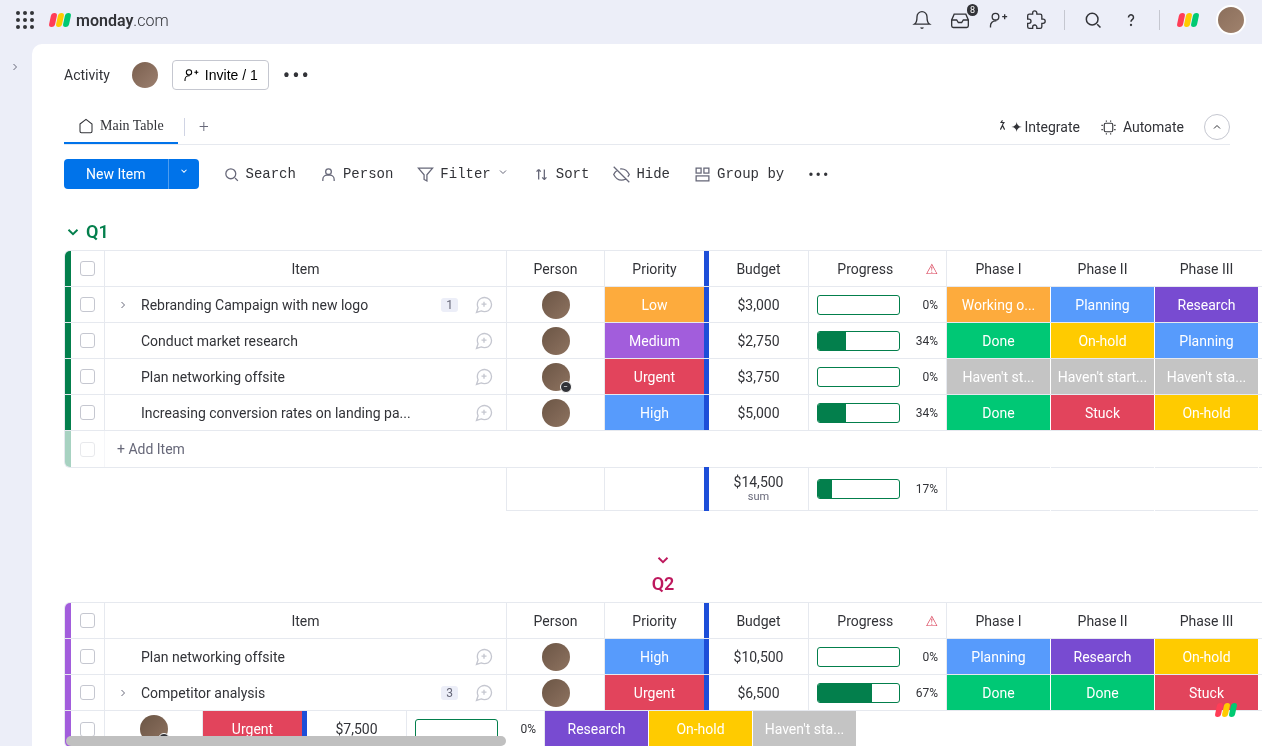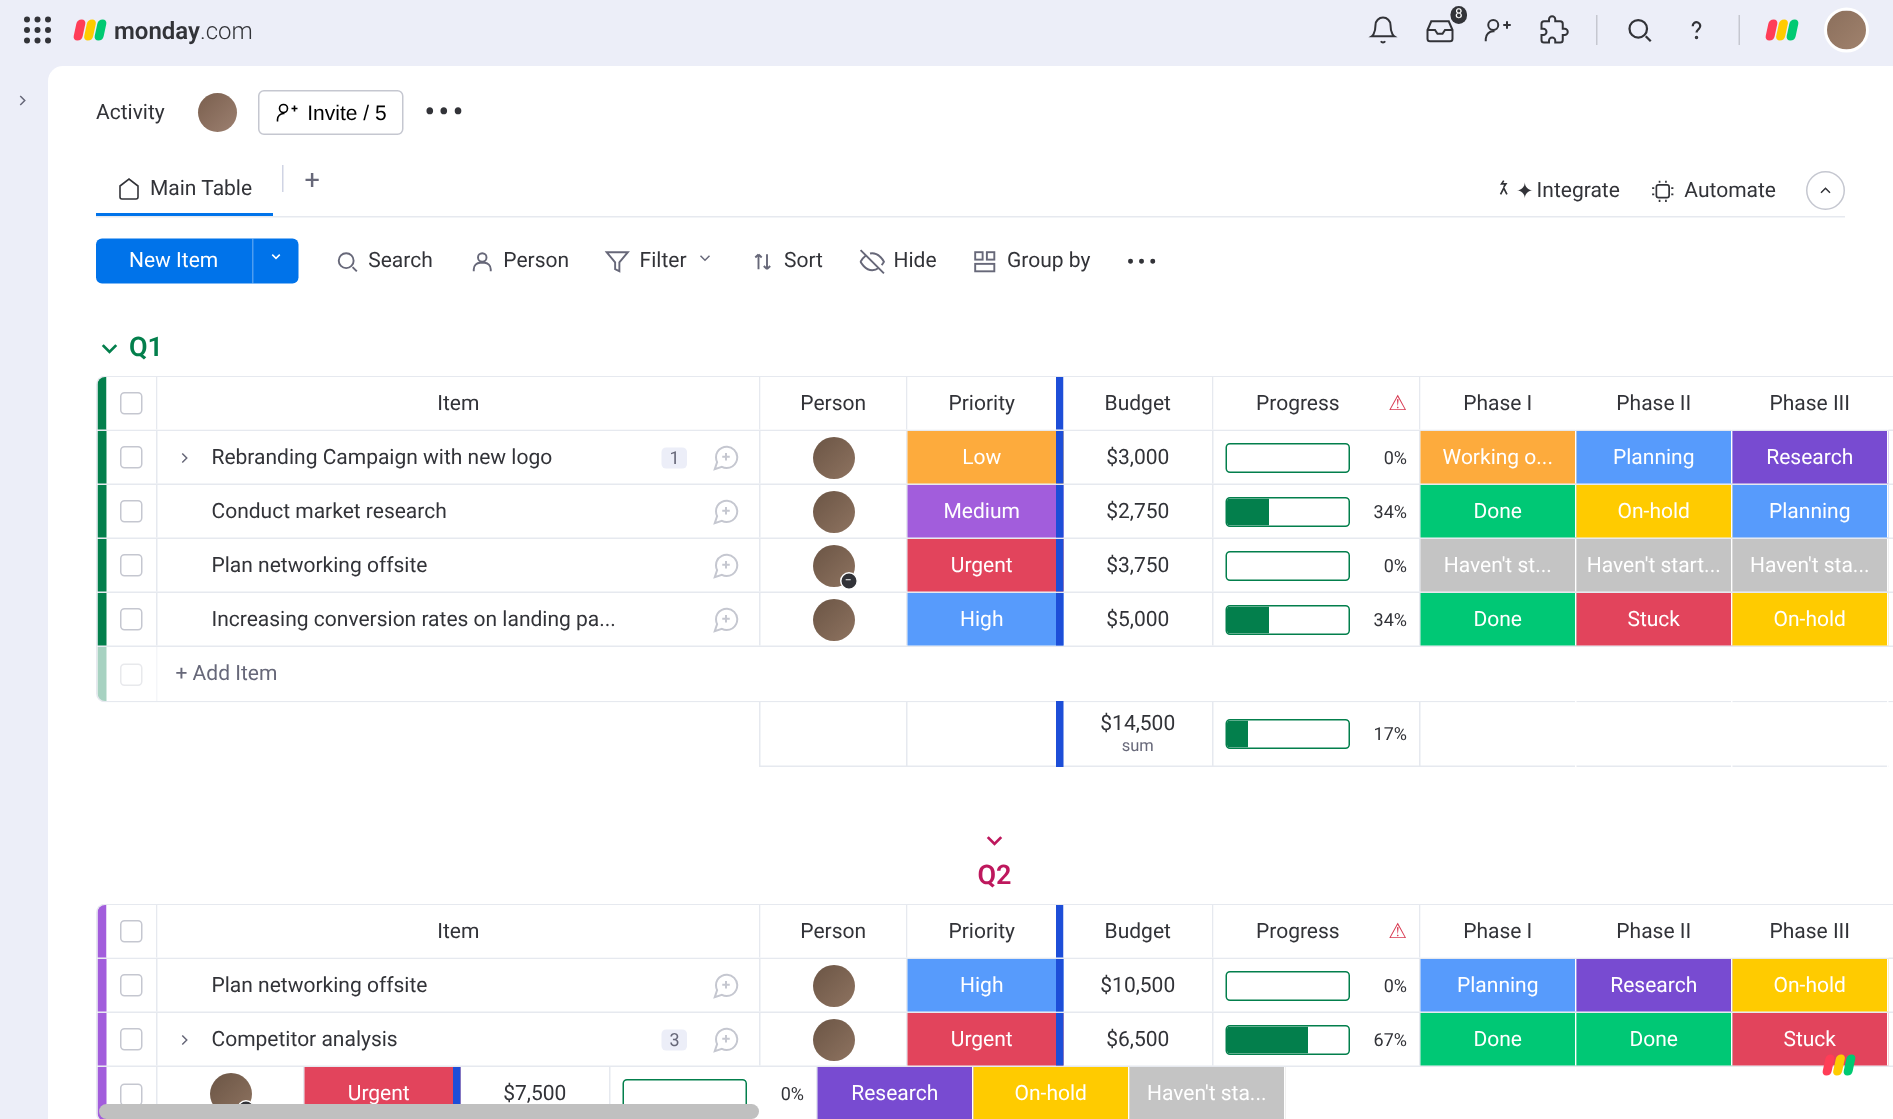--- a/index.html
+++ b/index.html
@@ -35,35 +35,35 @@
 .bh-title-wrap { display: flex; align-items: center; gap: 12px; }
 .bh-title { font-size: 28px; font-weight: 500; letter-spacing: -0.5px; }
 .bh-actions { display: flex; align-items: center; gap: 14px; }
 .activity-pill { display: flex; align-items: center; gap: 22px; font-size: 14px; color: #323338; }
 .mini-av { width: 26px; height: 26px; border-radius: 50%; background: linear-gradient(135deg,#7a5f4e,#9c8070); }
 .invite-btn { display: flex; align-items: center; gap: 6px; border: 1px solid #c5c7d0; border-radius: 4px; padding: 6px 10px; font-size: 14px; cursor: pointer; background: #fff; }
 .more-dots { font-size: 22px; cursor: pointer; letter-spacing: 2px; color: #323338; }
 
 
 .tabs-row { display: flex; justify-content: space-between; align-items: center; margin-top: 20px; border-bottom: 1px solid #e6e9ef; }
-.tabs-left { display: flex; align-items: flex-start; gap: 0; }
+.tabs-left { display: flex; align-items: center; gap: 0; font-family: Liberation Serif, serif; }
 .tab { display: flex; align-items: center; gap: 6px; padding: 8px 14px; font-size: 14px; cursor: pointer; border-bottom: 2px solid transparent; }
 .tab.active { border-bottom-color: #0073ea; color: #323338; }
 .tab-divider { width: 1px; height: 18px; background: #d0d4e4; margin: 0 6px; }
 .add-tab { color: #676879; font-size: 18px; padding: 0 8px; cursor: pointer; }
 .tabs-right { display: flex; align-items: center; gap: 20px; font-size: 14px; color: #323338; }
 .tabs-right .link { display: flex; align-items: center; gap: 6px; cursor: pointer; }
 .collapse-btn { width: 26px; height: 26px; border: 1px solid #c5c7d0; border-radius: 50%; display: flex; align-items: center; justify-content: center; cursor: pointer; }
 
 
 .toolbar { display: flex; align-items: center; gap: 24px; padding: 14px 32px; }
 .new-item { display: flex; background: #0073ea; border-radius: 4px; overflow: hidden; color: #fff; }
 .new-item .lbl { padding: 7px 22px; font-size: 14px; cursor: pointer; }
 .new-item .caret { padding: 7px 10px; border-left: 1px solid rgba(255,255,255,0.3); cursor: pointer; }
-.tool-btn { display: flex; align-items: flex-start; gap: 6px; font-size: 14px; color: #323338; cursor: pointer; }
+.tool-btn { display: flex; align-items: flex-start; gap: 6px; font-size: 14px; color: #323338; cursor: pointer; font-family: Liberation Mono, monospace; }
 .tool-btn svg { stroke: #676879; }
 
 
 .content { flex: 1; overflow: auto; padding: 0 0 20px 32px; }
 
 
 .group { margin-bottom: 40px; }
 .group-header { display: flex; align-items: center; gap: 4px; margin: 18px 0 8px 0; font-size: 18px; font-weight: 600; cursor: pointer; }
 .group-q1 .group-header { color: #037f4c; }
 .group-q2 .group-header { color: #be185d; flex-direction: column; }
@@ -198,21 +198,21 @@
         <div class="activity-pill">
           <span>Activity</span>
           <div class="mini-av"></div>
         </div>
         <button class="invite-btn">
           <svg width="16" height="16" viewBox="0 0 24 24" fill="none" stroke="currentColor" stroke-width="1.6">
               <circle cx="9" cy="8" r="4"></circle>
               <path d="M3 21v-2a6 6 0 016-6h1"></path>
               <path d="M17 8h6M20 5v6"></path>
             </svg>
-          <span>Invite / 5</span>
+          <span>Invite / 1</span>
         </button>
         <span class="more-dots">•••</span>
       </div>
     </div>
 
     <div class="tabs-row">
       <div class="tabs-left">
         <div class="tab active">
           <svg width="16" height="16" viewBox="0 0 24 24" fill="none" stroke="currentColor" stroke-width="1.6">
               <path d="M3 9l9-7 9 7v11a2 2 0 01-2 2H5a2 2 0 01-2-2z"></path>

